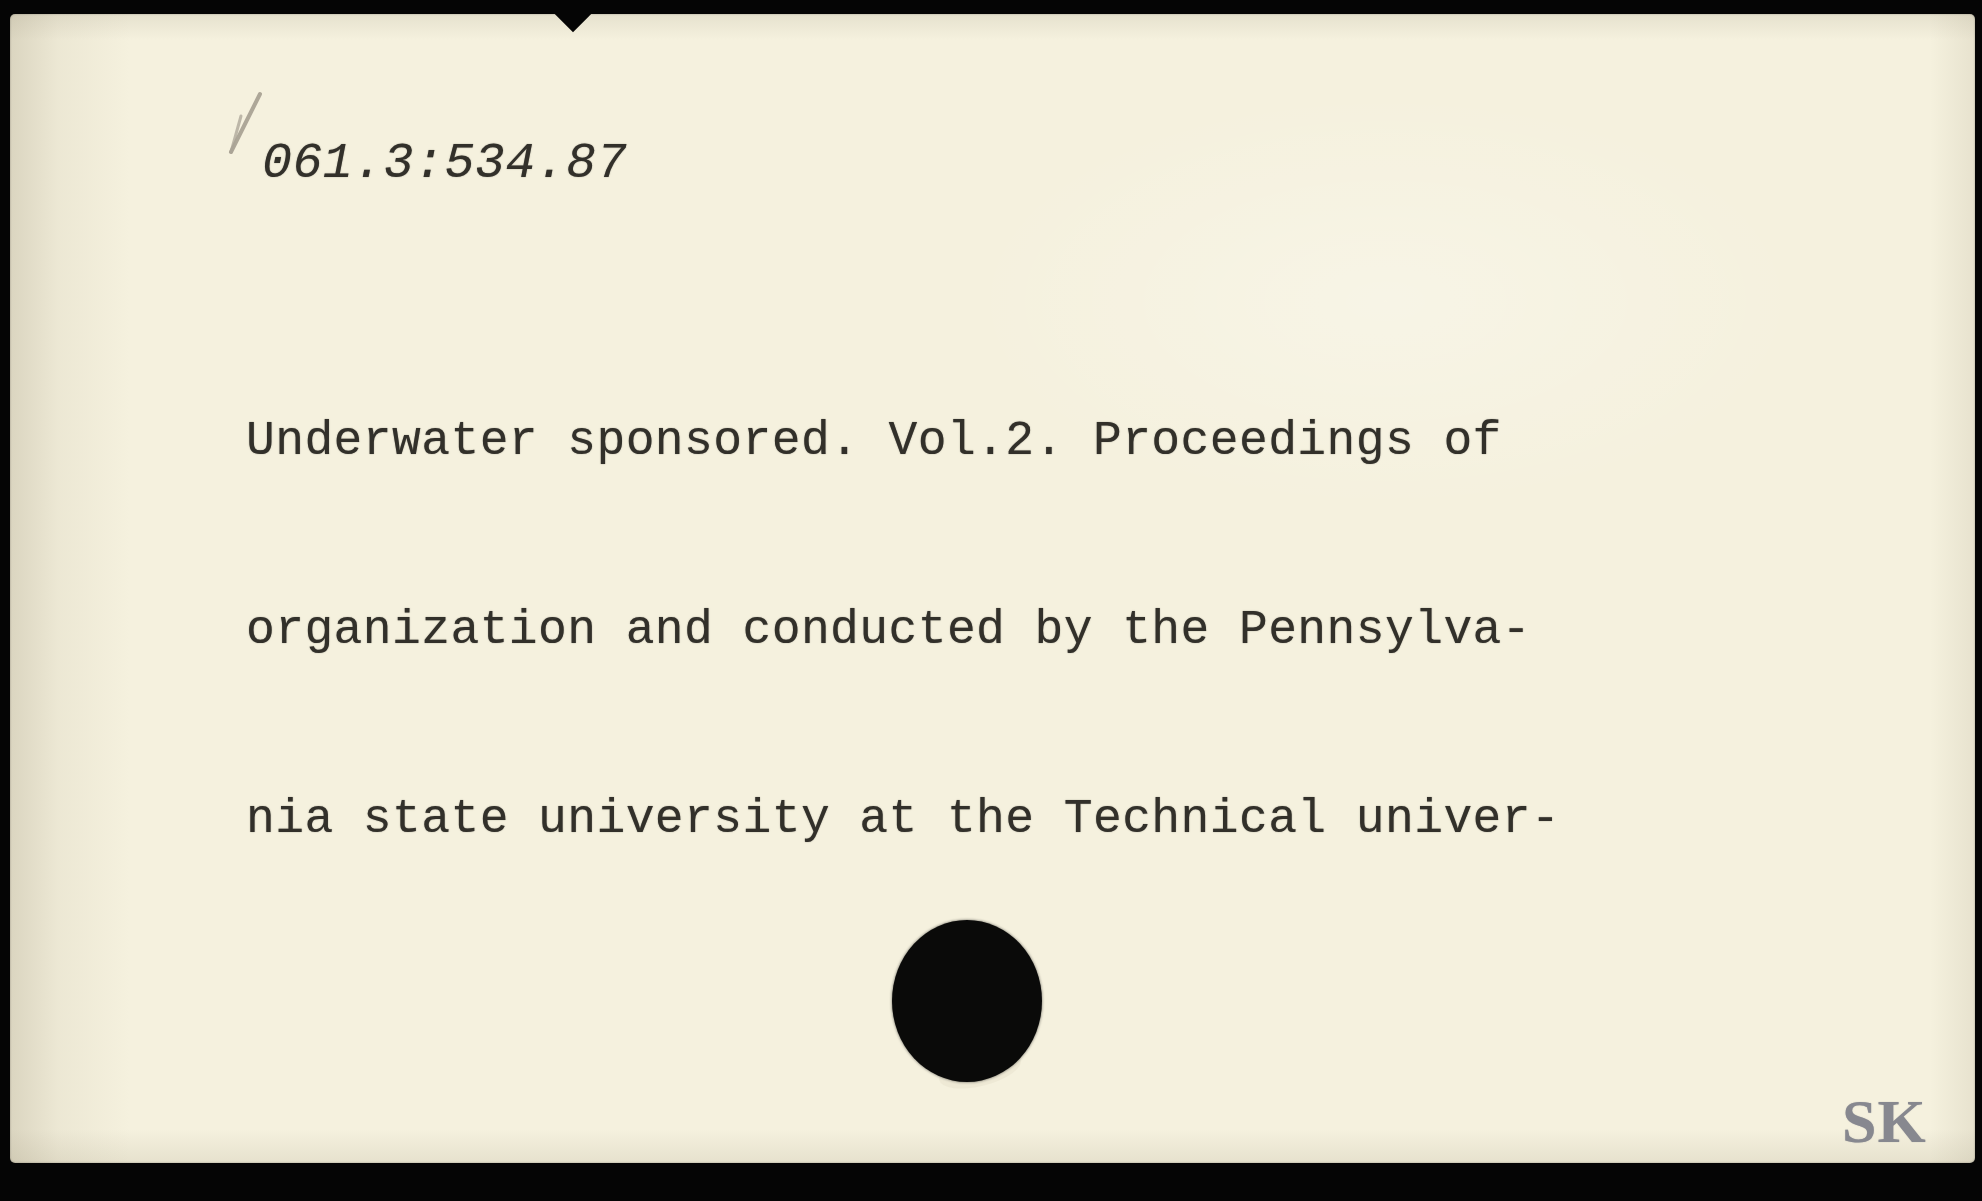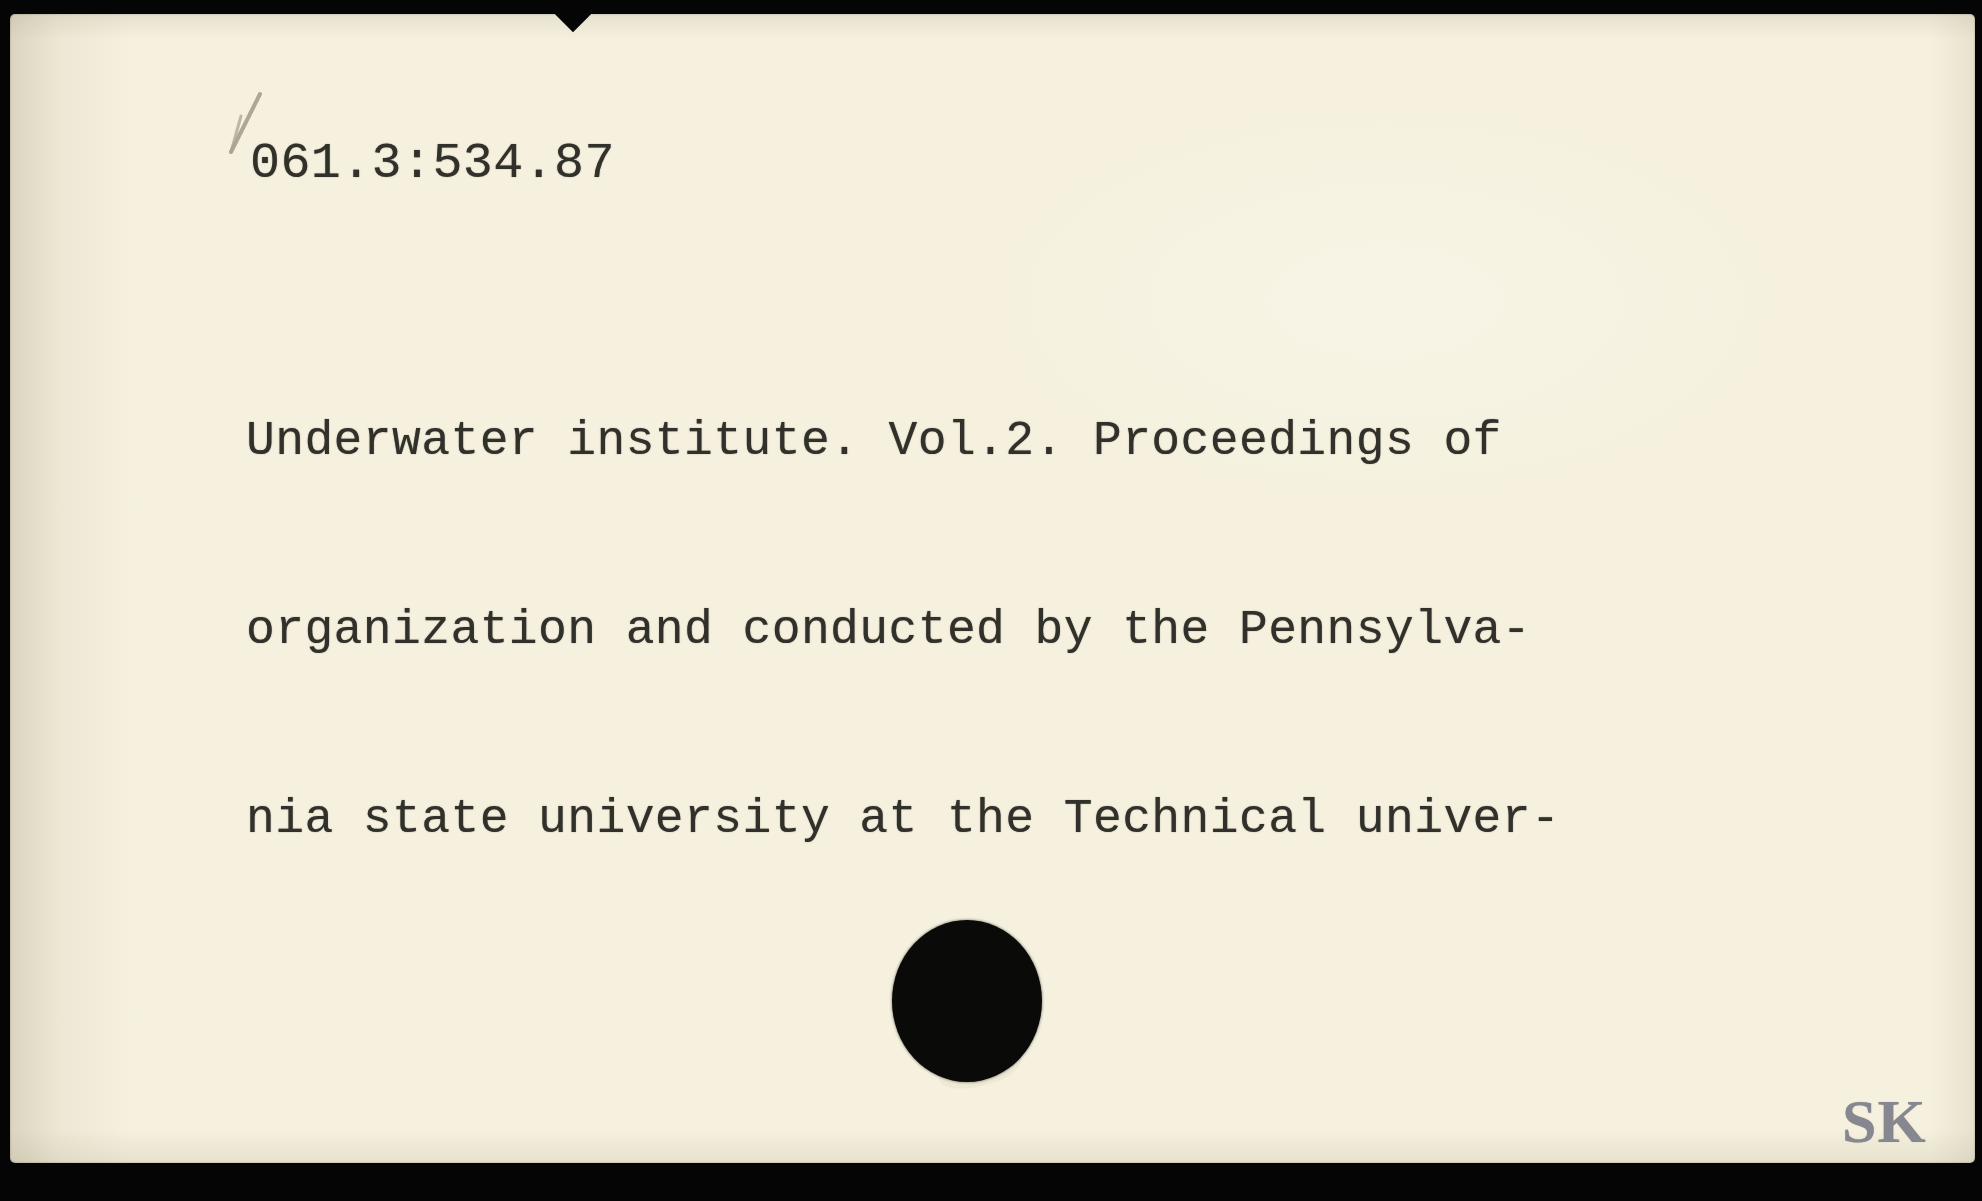--- a/index.html
+++ b/index.html
@@ -44,23 +44,24 @@
     font-size: 50px;
     line-height: 1.1;
   }
   .call-underline {
     display: inline-block;
     border-bottom: 5px solid #2e2c27;
     padding: 0 10px 4px 8px;
   }
   .classification {
     position: absolute;
-    left: 240px; top: 122px;
+    left: 252px; top: 122px;
     font-size: 50px;
     line-height: 1.1;
+    font-style: italic;
   }
   .body-block {
     position: absolute;
     left: 236px; top: 270px;
     font-size: 48px;
     line-height: 63px;
   }
   .pencil-mark {
     position: absolute;
     left: 212px; top: 76px;
@@ -104,21 +105,21 @@
 
     <svg class="pencil-mark" viewBox="0 0 48 70" fill="none">
       <path d="M38 4 L9 62" stroke="#a59e90" stroke-width="4" stroke-linecap="round" opacity="0.9"></path>
       <path d="M9 62 L19 26" stroke="#aaa396" stroke-width="3" stroke-linecap="round" opacity="0.75"></path>
     </svg>
 
 
     <div class="typed classification">061.3:534.87</div>
 
     <div class="typed body-block">
-      <div>Underwater institute. Vol.2. Proceedings of</div>
+      <div>Underwater sponsored. Vol.2. Proceedings of</div>
       <div>organization and conducted by the Pennsylva-</div>
       <div>nia state university at the Technical univer-</div>
       
       
       
     </div>
 
     <div class="hole-glint"></div>
     <div class="hole-punch"></div>
 

